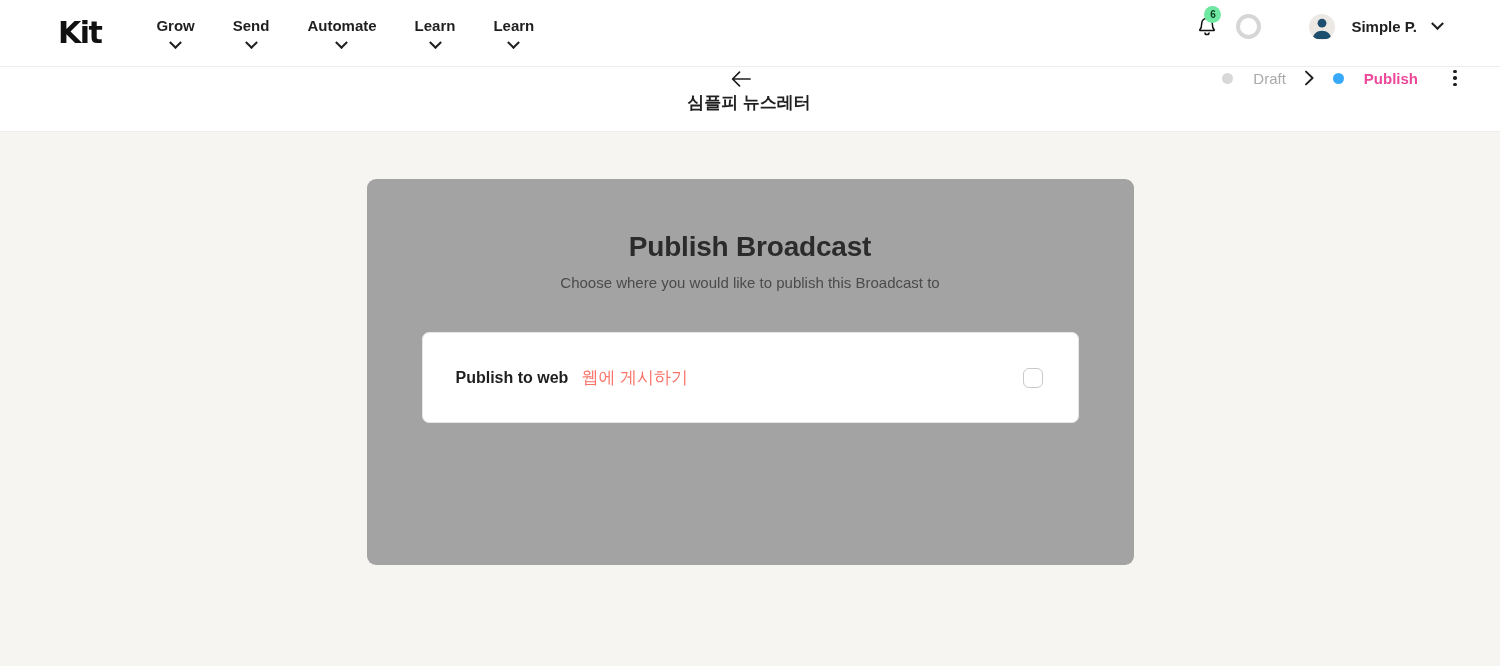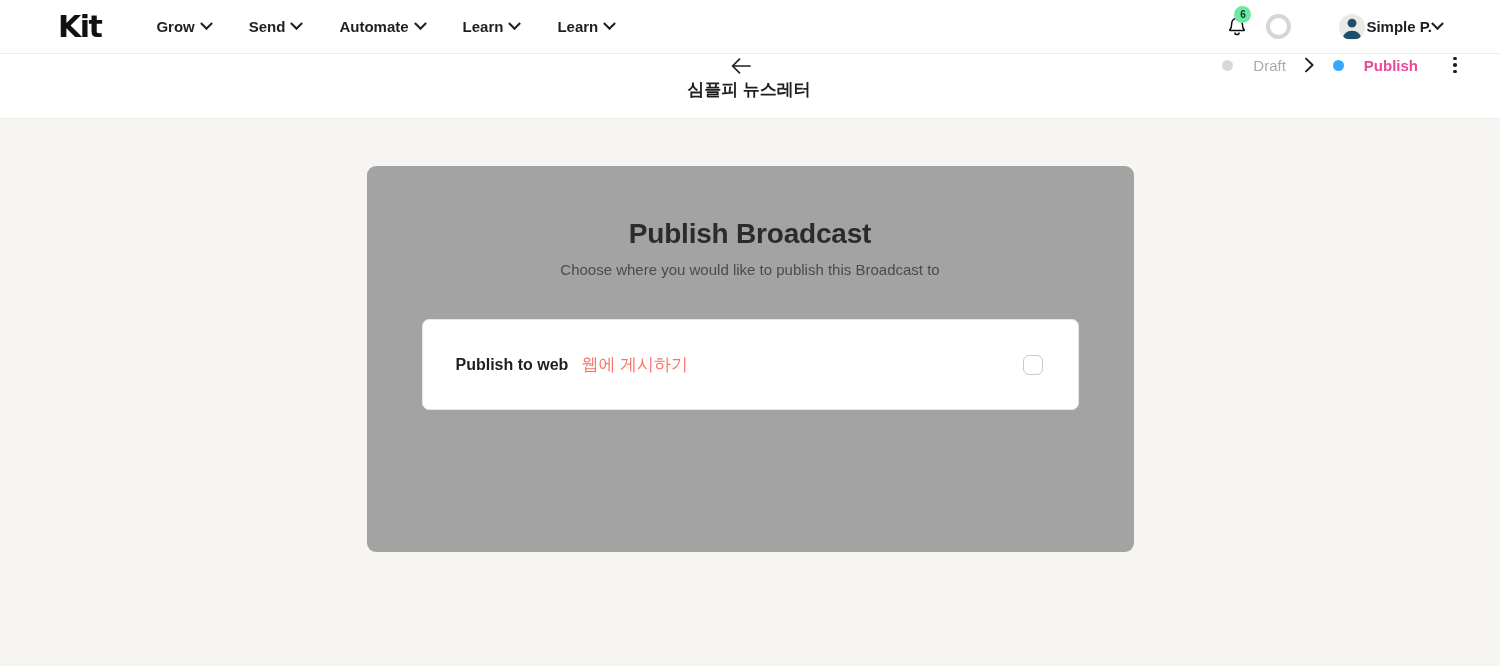--- a/index.html
+++ b/index.html
@@ -10,21 +10,21 @@
   }
   body {
     font-family: "Liberation Sans", "DejaVu Sans", sans-serif;
     background: #f7f5f2;
     color: #27272a;
     -webkit-font-smoothing: antialiased;
   }
 
   
   .topnav {
-    height: 54px;
+    height: 67px;
     background: #ffffff;
     border-bottom: 1px solid #ececec;
     display: flex;
     align-items: center;
     padding: 0 58px 0 58px;
     position: relative;
   }
   .logo {
     font-size: 30px;
     font-weight: 900;
@@ -37,20 +37,21 @@
   .navlinks { display: flex; align-items: center; gap: 38px; }
   .navitem {
     display: flex;
     align-items: center;
     gap: 7px;
     font-size: 15px;
     font-weight: 600;
     color: #1f1f1f;
     cursor: pointer;
     white-space: nowrap;
+    flex-direction: column;
   }
   .chev {
     display: inline-block;
     width: 9px; height: 9px;
     border-right: 2px solid #1f1f1f;
     border-bottom: 2px solid #1f1f1f;
     transform: rotate(45deg) translate(-2px,-2px);
   }
   .nav-right {
     position: absolute;
@@ -75,21 +76,21 @@
     padding: 0 4px;
   }
   .ring {
     width: 25px; height: 25px;
     border-radius: 50%;
     border: 4px solid #d6d6d6;
     margin-left: 12px;
     cursor: pointer;
   }
   .account {
-    display: flex; align-items: center; gap: 1px;
+    display: flex; align-items: center; gap: 16px;
     margin-left: 48px;
     cursor: pointer;
     justify-content: space-between;
   }
   .avatar {
     width: 26px; height: 26px;
     border-radius: 50%;
     background: #ece8e4;
     display: flex; align-items: flex-end; justify-content: center;
     overflow: hidden;

